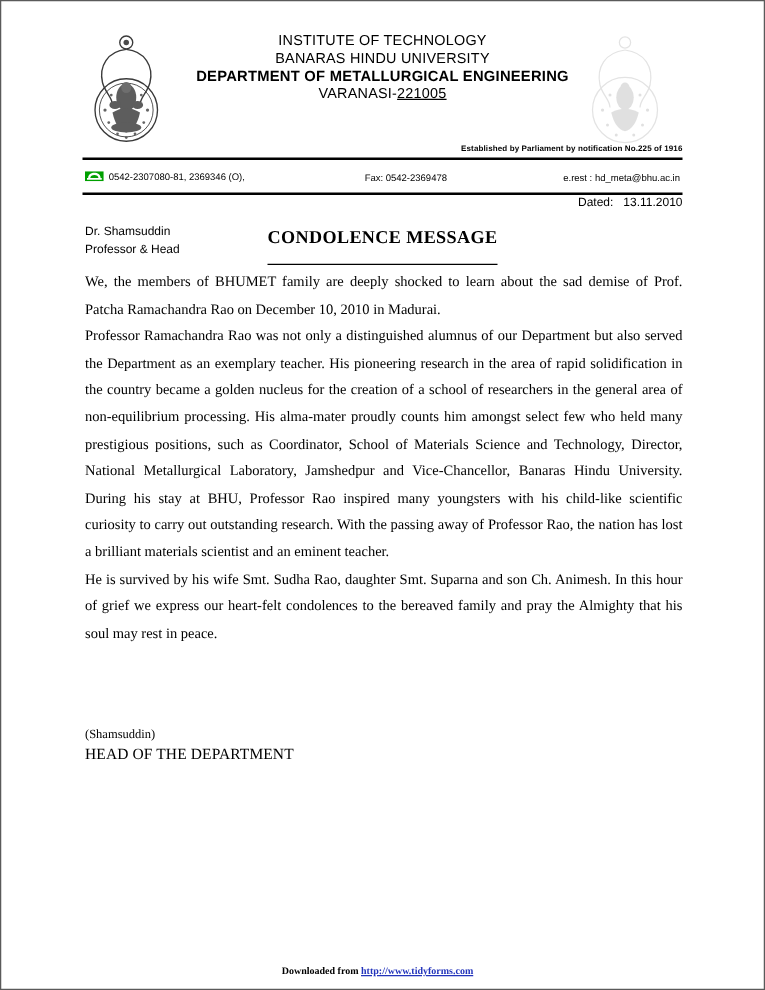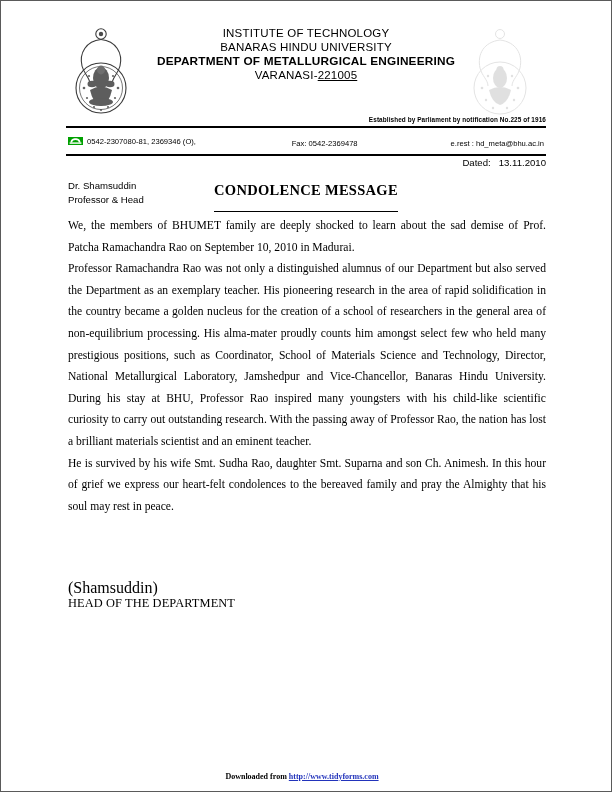--- a/index.html
+++ b/index.html
@@ -184,21 +184,21 @@
   }
 
   
   .signature {
     position: absolute;
     left: 68px;
     top: 580px;
     font-family: "Liberation Serif", serif;
   }
   .sig-name {
-    font-size: 16px;
+    font-size: 10px;
     line-height: 15px;
   }
   .sig-role {
     font-size: 12.4px;
     font-weight: normal;
     line-height: 16px;
     letter-spacing: 0.1px;
   }
 
   
@@ -314,21 +314,21 @@
     <div>Dr. Shamsuddin</div>
     <div>Professor &amp; Head</div>
   </div>
   <div class="date-block">Dated:   13.11.2010</div>
 
   <div class="doc-title">
     <span>CONDOLENCE MESSAGE</span>
   </div>
 
   <div class="body-copy">
-    <p>We, the members of BHUMET family are deeply shocked to learn about the sad demise of Prof. Patcha Ramachandra Rao on September 10, 2010 in Madurai.</p>
+    <p>We, the members of BHUMET family are deeply shocked to learn about the sad demise of Prof. Patcha Ramachandra Rao on December 10, 2010 in Madurai.</p>
     <p>Professor Ramachandra Rao was not only a distinguished alumnus of our Department but also served the Department as an exemplary teacher.  His pioneering research in the area of rapid solidification in the country became a golden nucleus for the creation of a school of researchers in the general area of non-equilibrium processing.  His alma-mater proudly counts him amongst select few who held many prestigious positions, such as Coordinator, School of Materials Science and Technology, Director, National Metallurgical Laboratory, Jamshedpur and Vice-Chancellor, Banaras Hindu University.  During his stay at BHU, Professor Rao inspired many youngsters with his child-like scientific curiosity to carry out outstanding research. With the passing away of Professor Rao, the nation has lost a brilliant materials scientist and an eminent teacher.</p>
     <p>He is survived by his wife Smt. Sudha Rao, daughter Smt. Suparna and son Ch. Animesh. In this hour of grief we express our heart-felt condolences to the bereaved family and pray the Almighty that his soul may rest in peace.</p>
   </div>
 
   <div class="signature">
     <div class="sig-name">(Shamsuddin)</div>
     <div class="sig-role">HEAD OF THE DEPARTMENT</div>
   </div>
 
   <div class="footer">

